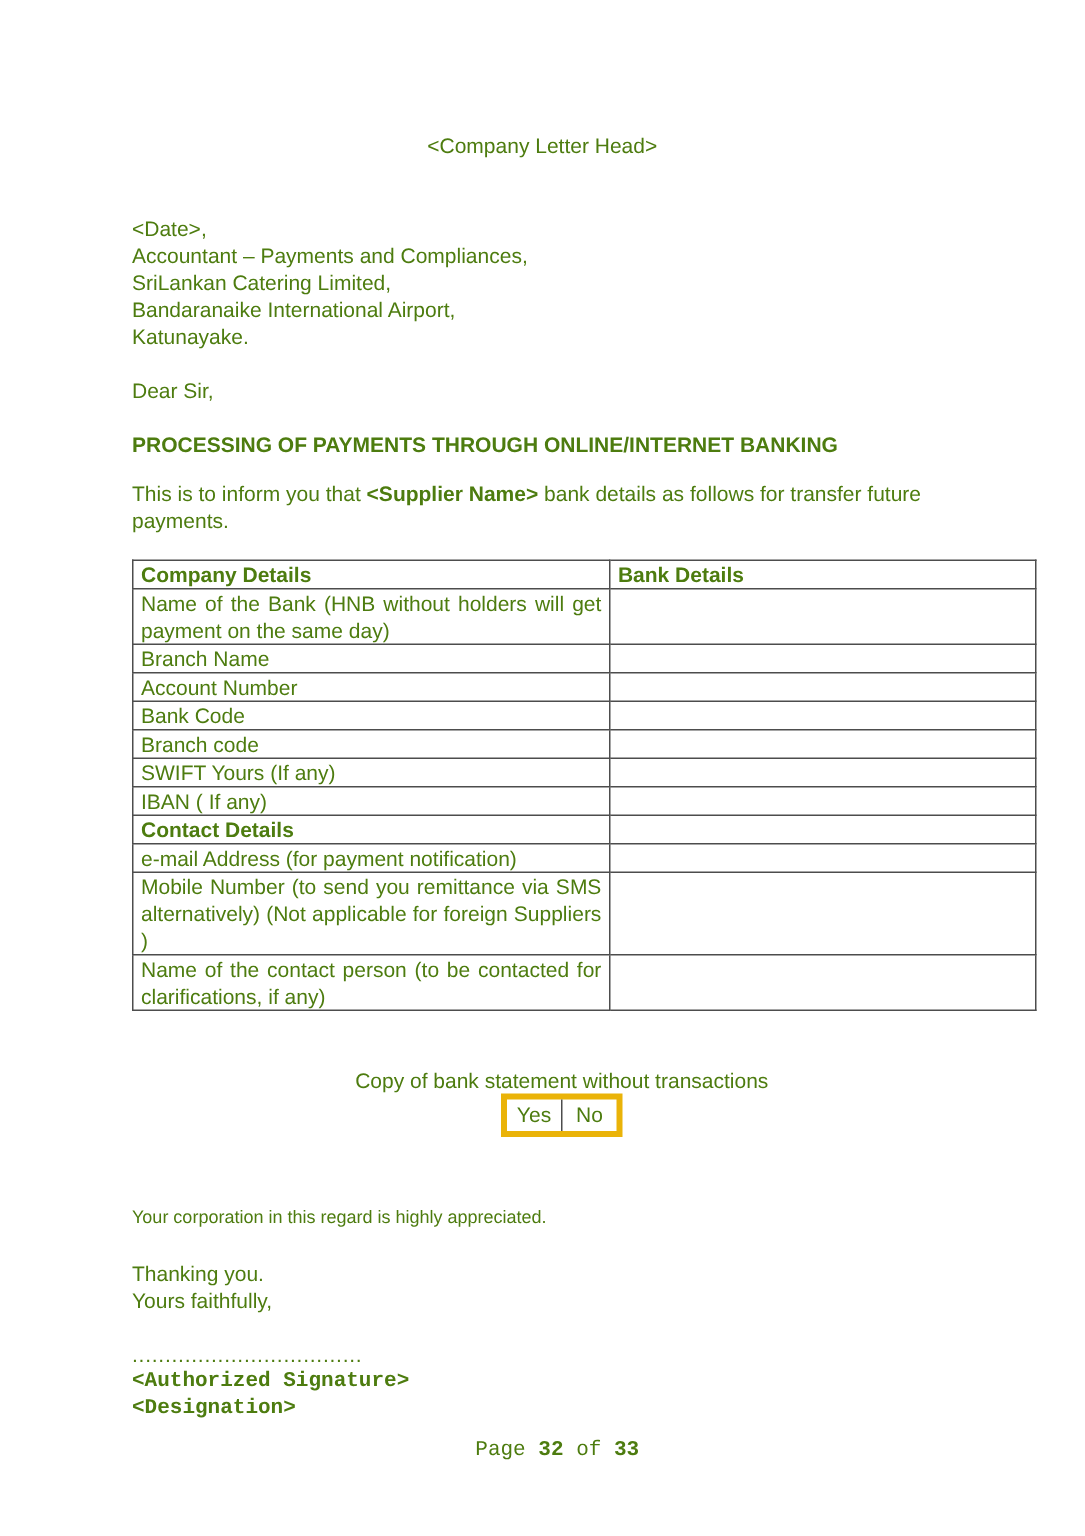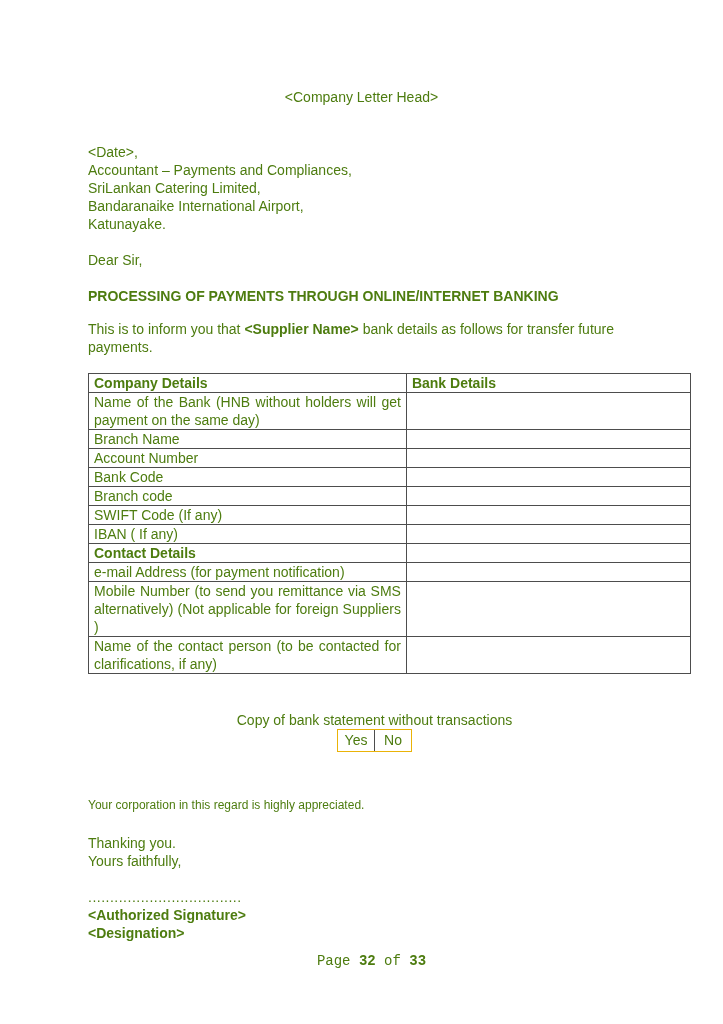--- a/index.html
+++ b/index.html
@@ -54,40 +54,40 @@
   .statement-row {
     margin-top: 37px;
     width: 573px;
     display: flex;
     justify-content: space-between;
     align-items: center;
     flex-direction: column;
   }
   .yesno-box {
     display: flex;
-    border: 1px solid #eab308;
+    border: 4px solid #eab308;
     height: 21px;
   }
   .yesno-box .option {
     width: 36px;
     text-align: center;
     line-height: 21px;
   }
   .yesno-box .option:first-child { border-right: 1px solid #4d4d4d; }
 
   .appreciation {
     margin-top: 44px;
     font-size: 12px;
   }
 
   .closing { margin-top: 20px; }
 
   .signature-block { margin-top: 18px; }
   .signature-dots { letter-spacing: 0.5px; }
-  .signature-name, .signature-designation { font-weight: bold; }
+  .signature-name, .signature-designation { font-weight: bold; font-family: Liberation Mono, monospace; }
 
   .footer {
     margin-top: 10px;
     width: 573px;
     text-align: center;
     padding-right: 6px;
     box-sizing: border-box;
     font-family: Liberation Mono, monospace;
   }
   .footer .bold { font-weight: bold; }
@@ -145,21 +145,21 @@
       <td class="label-cell">Bank Code</td>
       <td class="value-cell"></td>
     </tr>
 
     <tr>
       <td class="label-cell">Branch code</td>
       <td class="value-cell"></td>
     </tr>
 
     <tr>
-      <td class="label-cell">SWIFT Code (If any)</td>
+      <td class="label-cell">SWIFT Yours (If any)</td>
       <td class="value-cell"></td>
     </tr>
 
     <tr>
       <td class="label-cell">IBAN ( If any)</td>
       <td class="value-cell"></td>
     </tr>
 
     <tr>
       <td class="label-cell bold">Contact Details</td>

